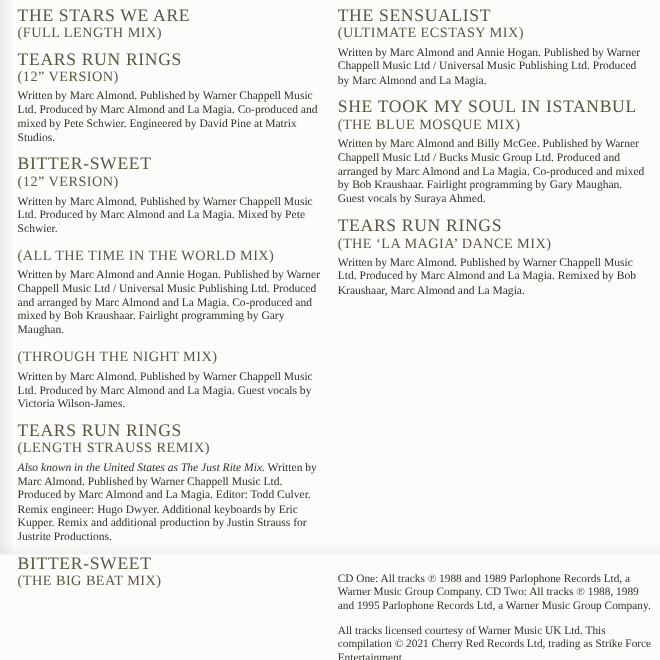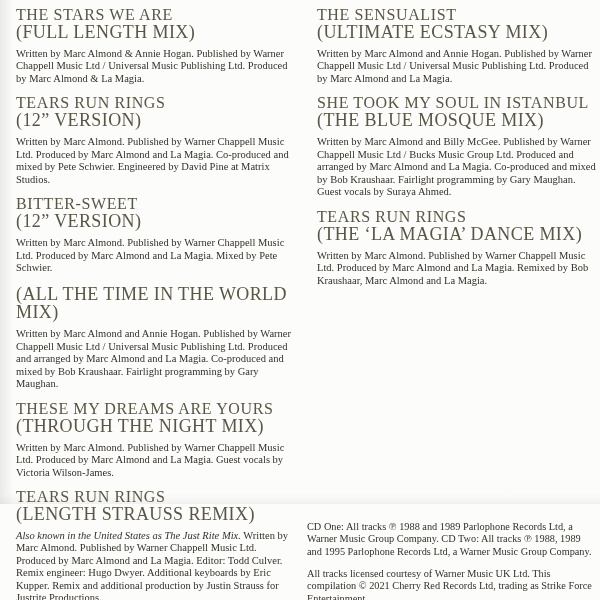--- a/index.html
+++ b/index.html
@@ -21,32 +21,32 @@
     background:
       linear-gradient(90deg, rgba(190,190,185,0.28) 0px, rgba(190,190,185,0.0) 14px),
       linear-gradient(0deg, rgba(190,190,185,0.18) 0px, rgba(190,190,185,0.0) 10px),
       var(--bg);
   }
   .col {
     position: absolute;
     top: 7px;
   }
   .col-left  { left: 16px;  width: 276px; }
-  .col-right { left: 317px; width: 284px; }
+  .col-right { left: 307px; width: 284px; }
   .track { margin-bottom: 10px; }
   .title {
     font-size: 16px;
     font-weight: normal;
     line-height: 1.0;
     letter-spacing: 0.6px;
     color: var(--heading);
     text-transform: uppercase;
   }
   .subtitle {
-    font-size: 18px;
+    font-size: 13px;
     line-height: 1.05;
     letter-spacing: 0.4px;
     color: var(--heading);
     margin-bottom: 6px;
   }
   .credits {
     font-size: 10.5px;
     line-height: 1.19;
     color: var(--body);
   }
@@ -65,42 +65,40 @@
 </head>
 <body>
 
 <div class="page">
 
   <div class="col col-left">
 
     <section class="track">
       <h2 class="title">THE STARS WE ARE</h2>
       <div class="subtitle">(FULL LENGTH MIX)</div>
-      <p class="credits">Written by Marc Almond &amp; Annie Hogan. Published by Warner Chappell Music Ltd / Universal Music Publishing Ltd. Produced by Marc Almond &amp; La Magia.</p>
     </section>
 
     <section class="track">
       <h2 class="title">TEARS RUN RINGS</h2>
       <div class="subtitle">(12” VERSION)</div>
       <p class="credits">Written by Marc Almond. Published by Warner Chappell Music Ltd. Produced by Marc Almond and La Magia. Co-produced and mixed by Pete Schwier. Engineered by David Pine at Matrix Studios.</p>
     </section>
 
     <section class="track">
       <h2 class="title">BITTER-SWEET</h2>
       <div class="subtitle">(12” VERSION)</div>
       <p class="credits">Written by Marc Almond. Published by Warner Chappell Music Ltd. Produced by Marc Almond and La Magia. Mixed by Pete Schwier.</p>
     </section>
 
     <section class="track">
       <div class="subtitle">(ALL THE TIME IN THE WORLD MIX)</div>
       <p class="credits">Written by Marc Almond and Annie Hogan. Published by Warner Chappell Music Ltd / Universal Music Publishing Ltd. Produced and arranged by Marc Almond and La Magia. Co-produced and mixed by Bob Kraushaar. Fairlight programming by Gary Maughan.</p>
     </section>
 
     <section class="track">
-      <h2 class="title">THESE MY DREAMS ARE YOURS</h2>
       <div class="subtitle">(THROUGH THE NIGHT MIX)</div>
       <p class="credits">Written by Marc Almond. Published by Warner Chappell Music Ltd. Produced by Marc Almond and La Magia. Guest vocals by Victoria Wilson-James.</p>
     </section>
 
     <section class="track">
       <h2 class="title">TEARS RUN RINGS</h2>
       <div class="subtitle">(LENGTH STRAUSS REMIX)</div>
       <p class="credits"><span class="italic">Also known in the United States as The Just Rite Mix.</span><span> Written by Marc Almond. Published by Warner Chappell Music Ltd. Produced by Marc Almond and La Magia. Editor: Todd Culver. Remix engineer: Hugo Dwyer. Additional keyboards by Eric Kupper. Remix and additional production by Justin Strauss for Justrite Productions.</span></p>
     </section>
 

